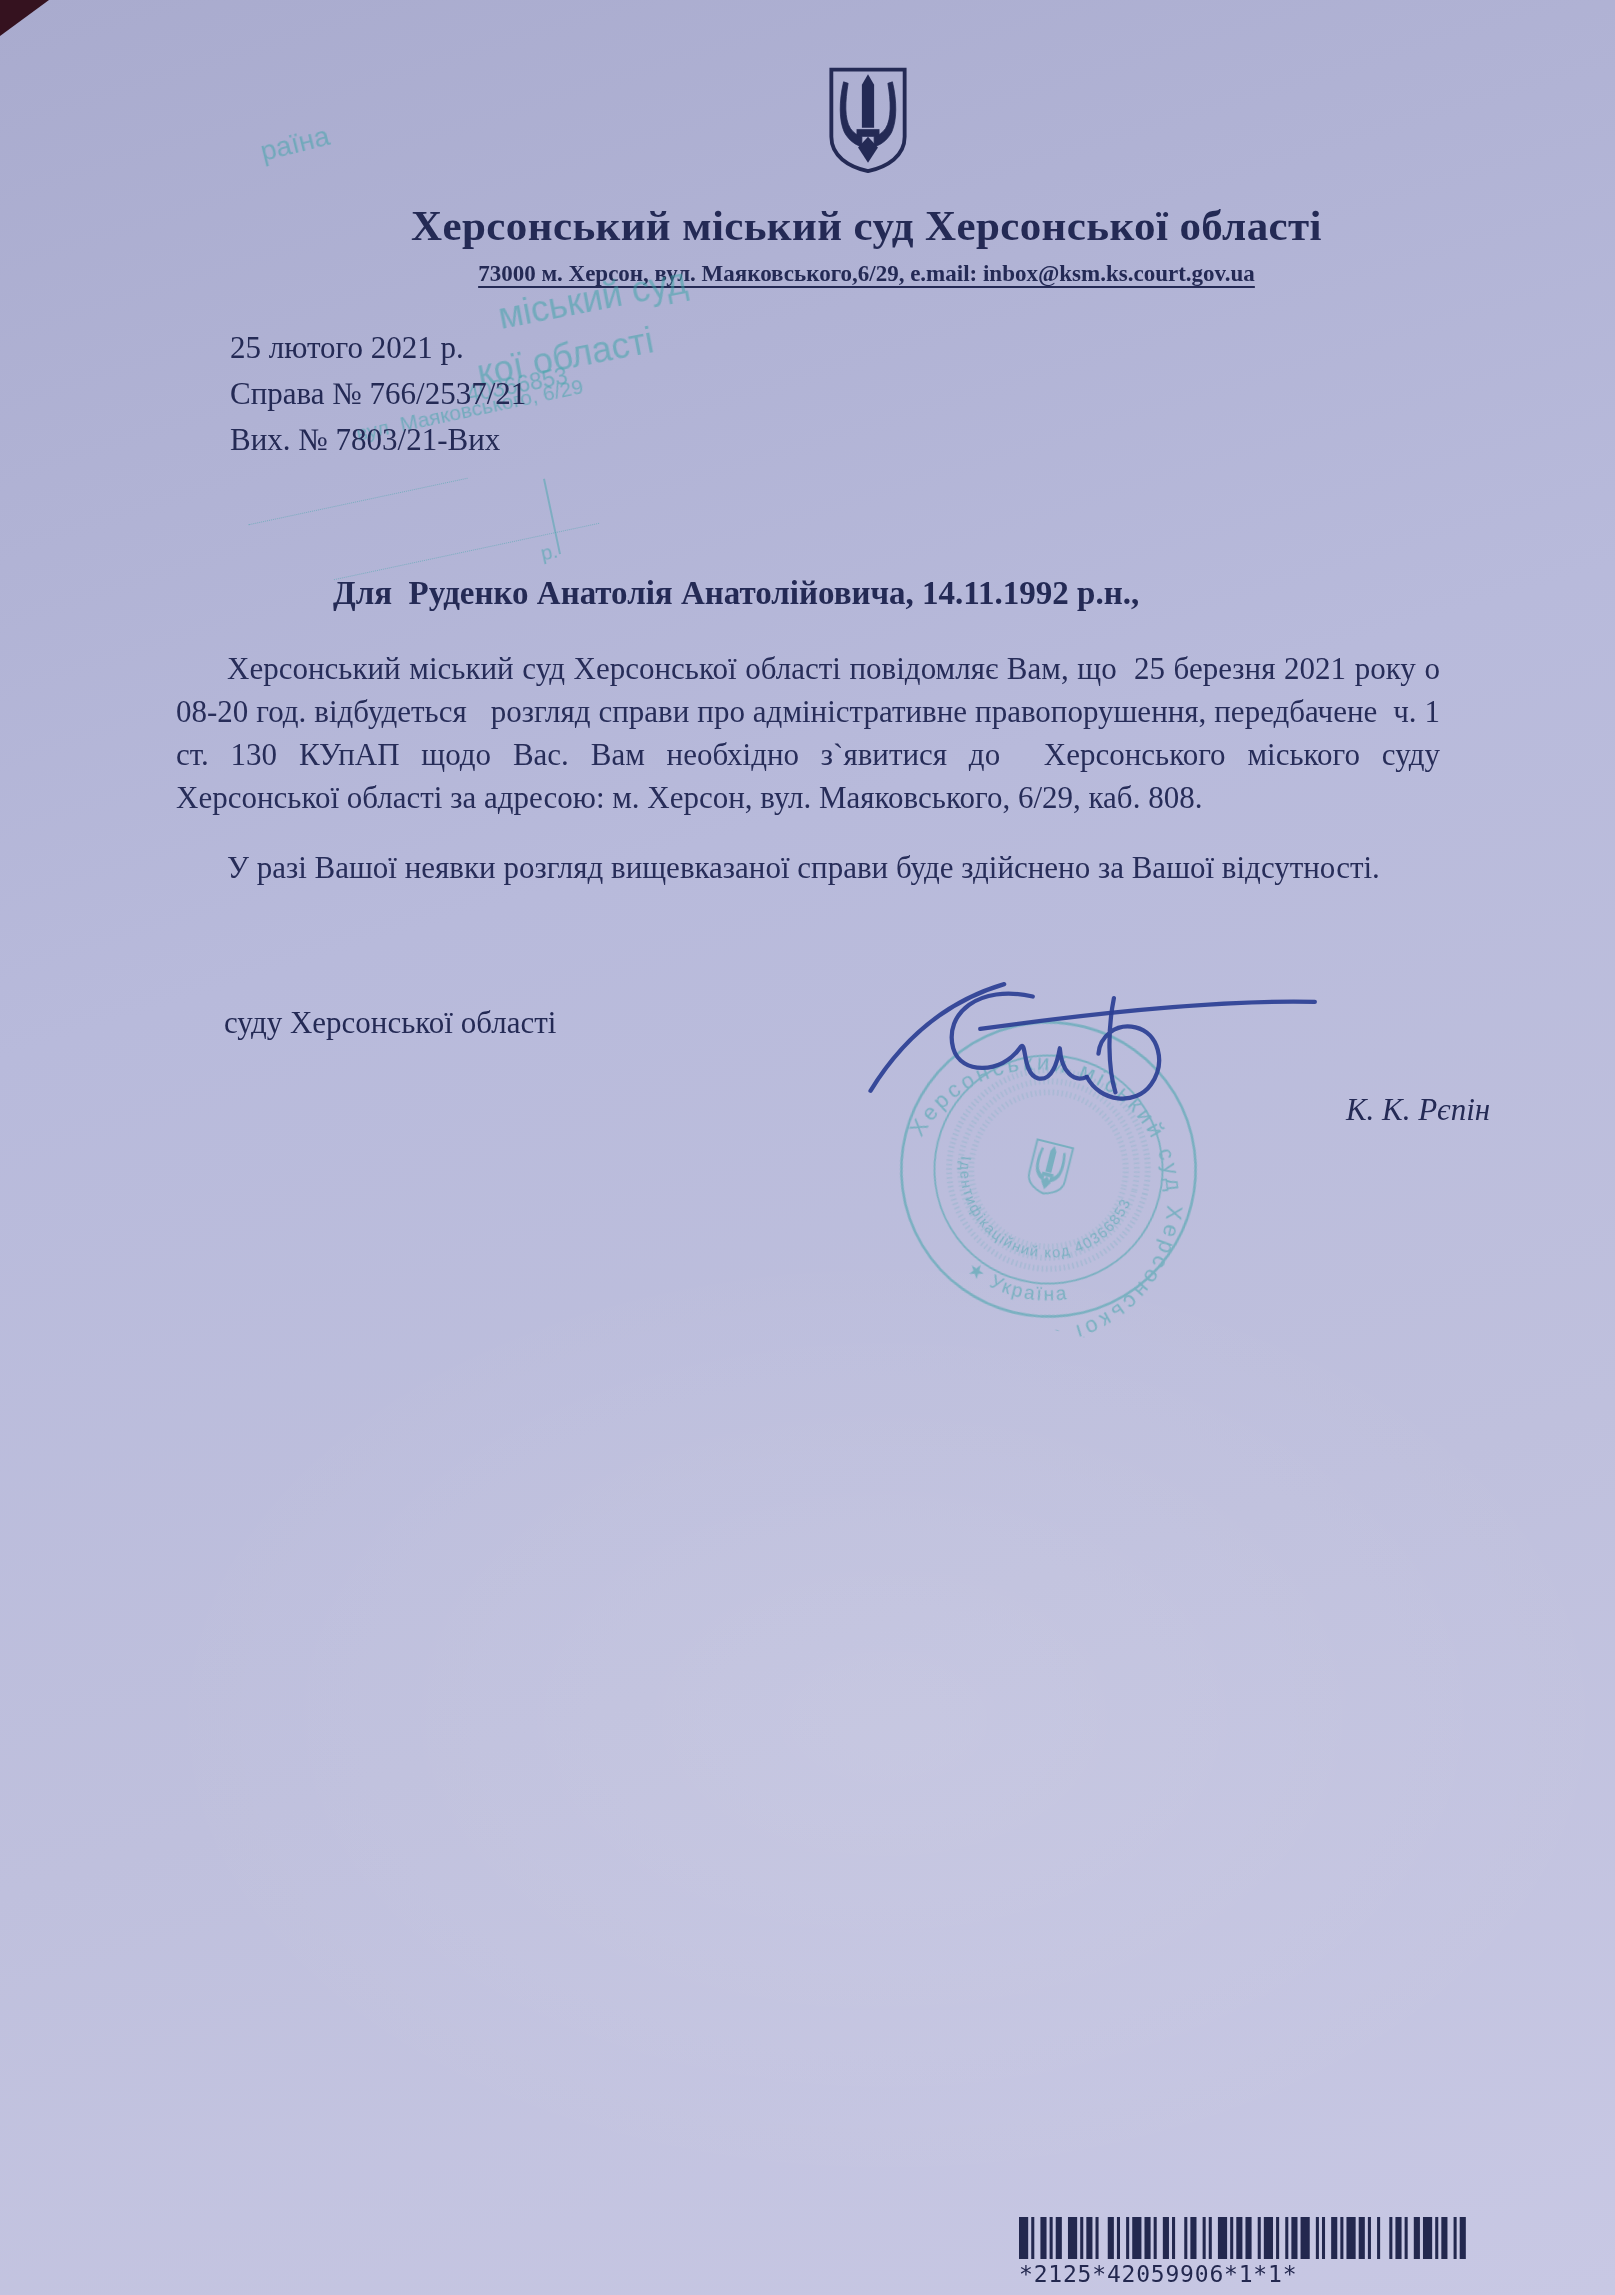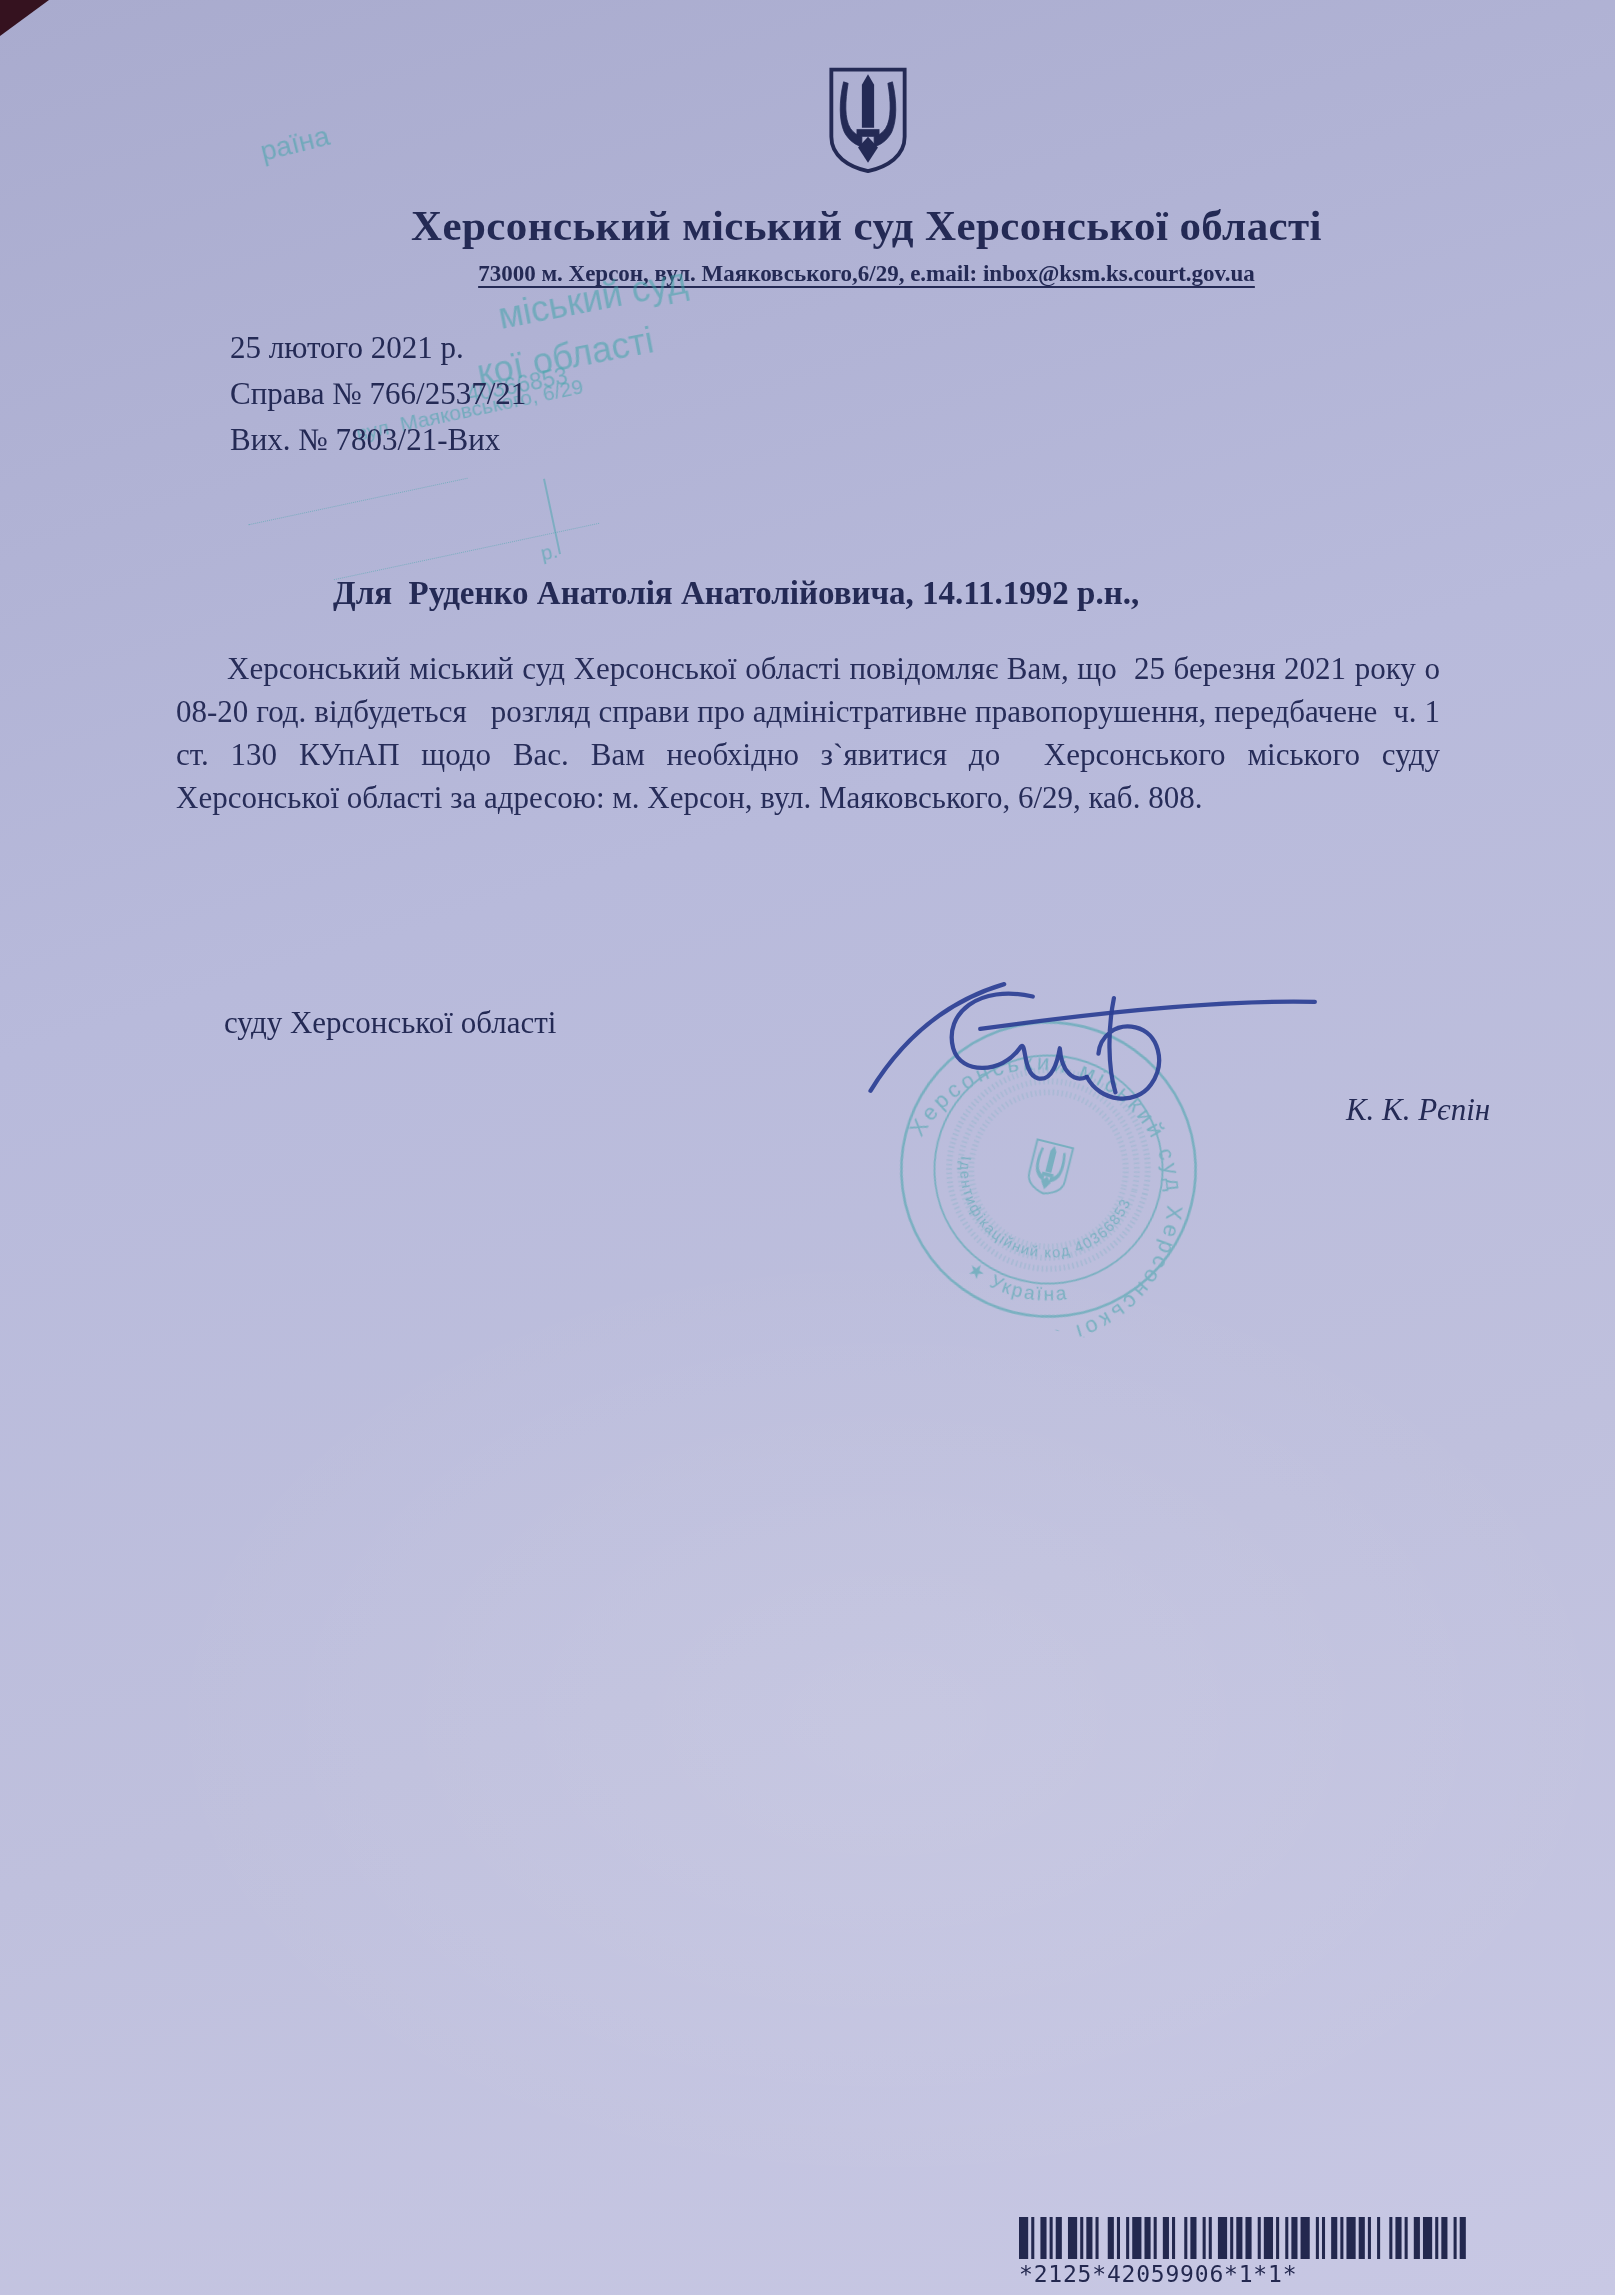--- a/index.html
+++ b/index.html
@@ -109,20 +109,21 @@
 
   <div class="meta">
     <div>25 лютого 2021 р.</div>
     <div>Справа № 766/2537/21</div>
     <div>Вих. № 7803/21-Вих</div>
   </div>
 
   <div class="addressee">Для  Руденко Анатолія Анатолійовича, 14.11.1992 р.н.,</div>
 
   <p class="para p1">Херсонський міський суд Херсонської області повідомляє Вам, що  25 березня 2021 року о 08-20 год. відбудеться   розгляд справи про адміністративне правопорушення, передбачене  ч. 1 ст. 130 КУпАП щодо Вас. Вам необхідно з`явитися до  Херсонського міського суду Херсонської області за адресою: м. Херсон, вул. Маяковського, 6/29, каб. 808.</p>
+  <p class="para p2">У разі Вашої неявки розгляд вищевказаної справи буде здійснено за Вашої відсутності.</p>
 
   <div class="sig-role">
     <div>суду Херсонської області</div>
   </div>
   <div class="sig-name">К. К. Рєпін</div>
 
   <svg class="seal" viewBox="0 0 420 420">
     <defs>
       <path id="arcOuter" d="M32,210 A178,178 0 1 1 31,214"></path>
       <path id="arcBottom" d="M134.8,371.3 A178,178 0 0 0 285.2,371.3"></path>

